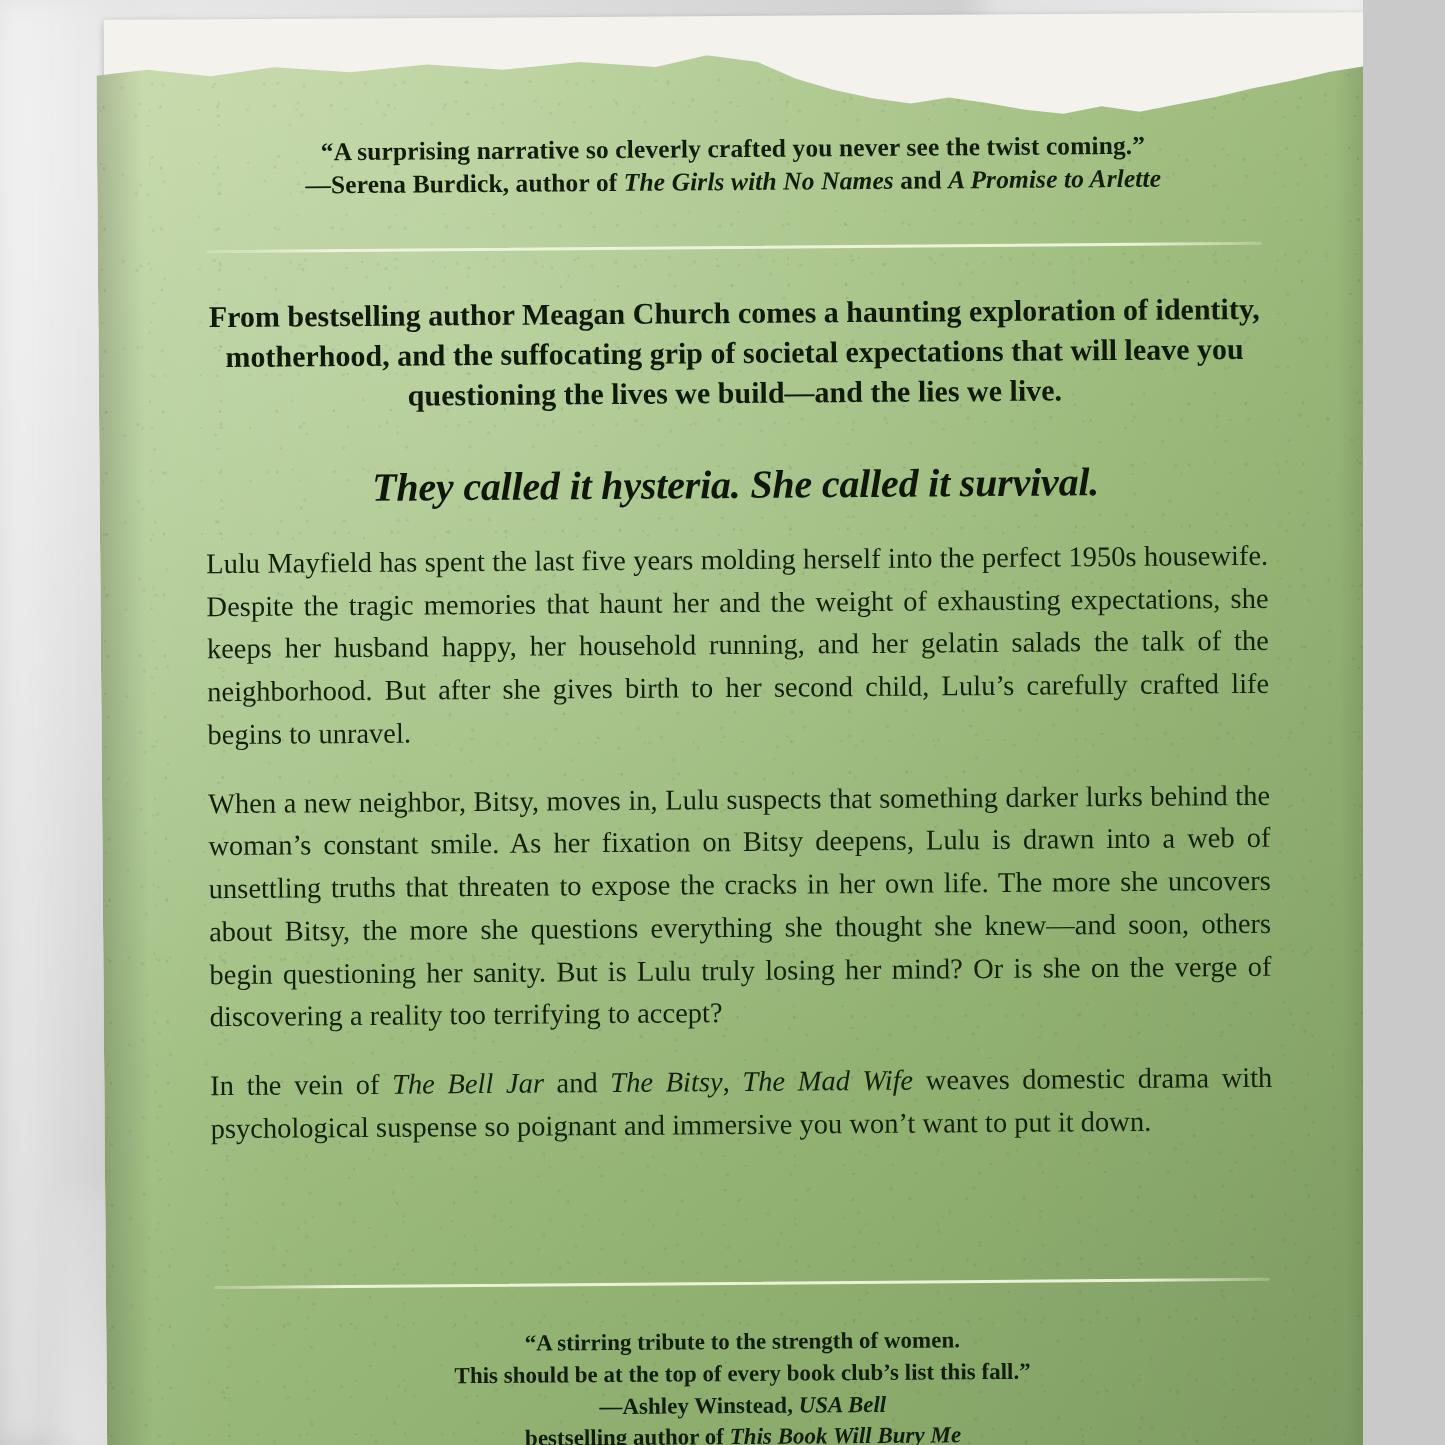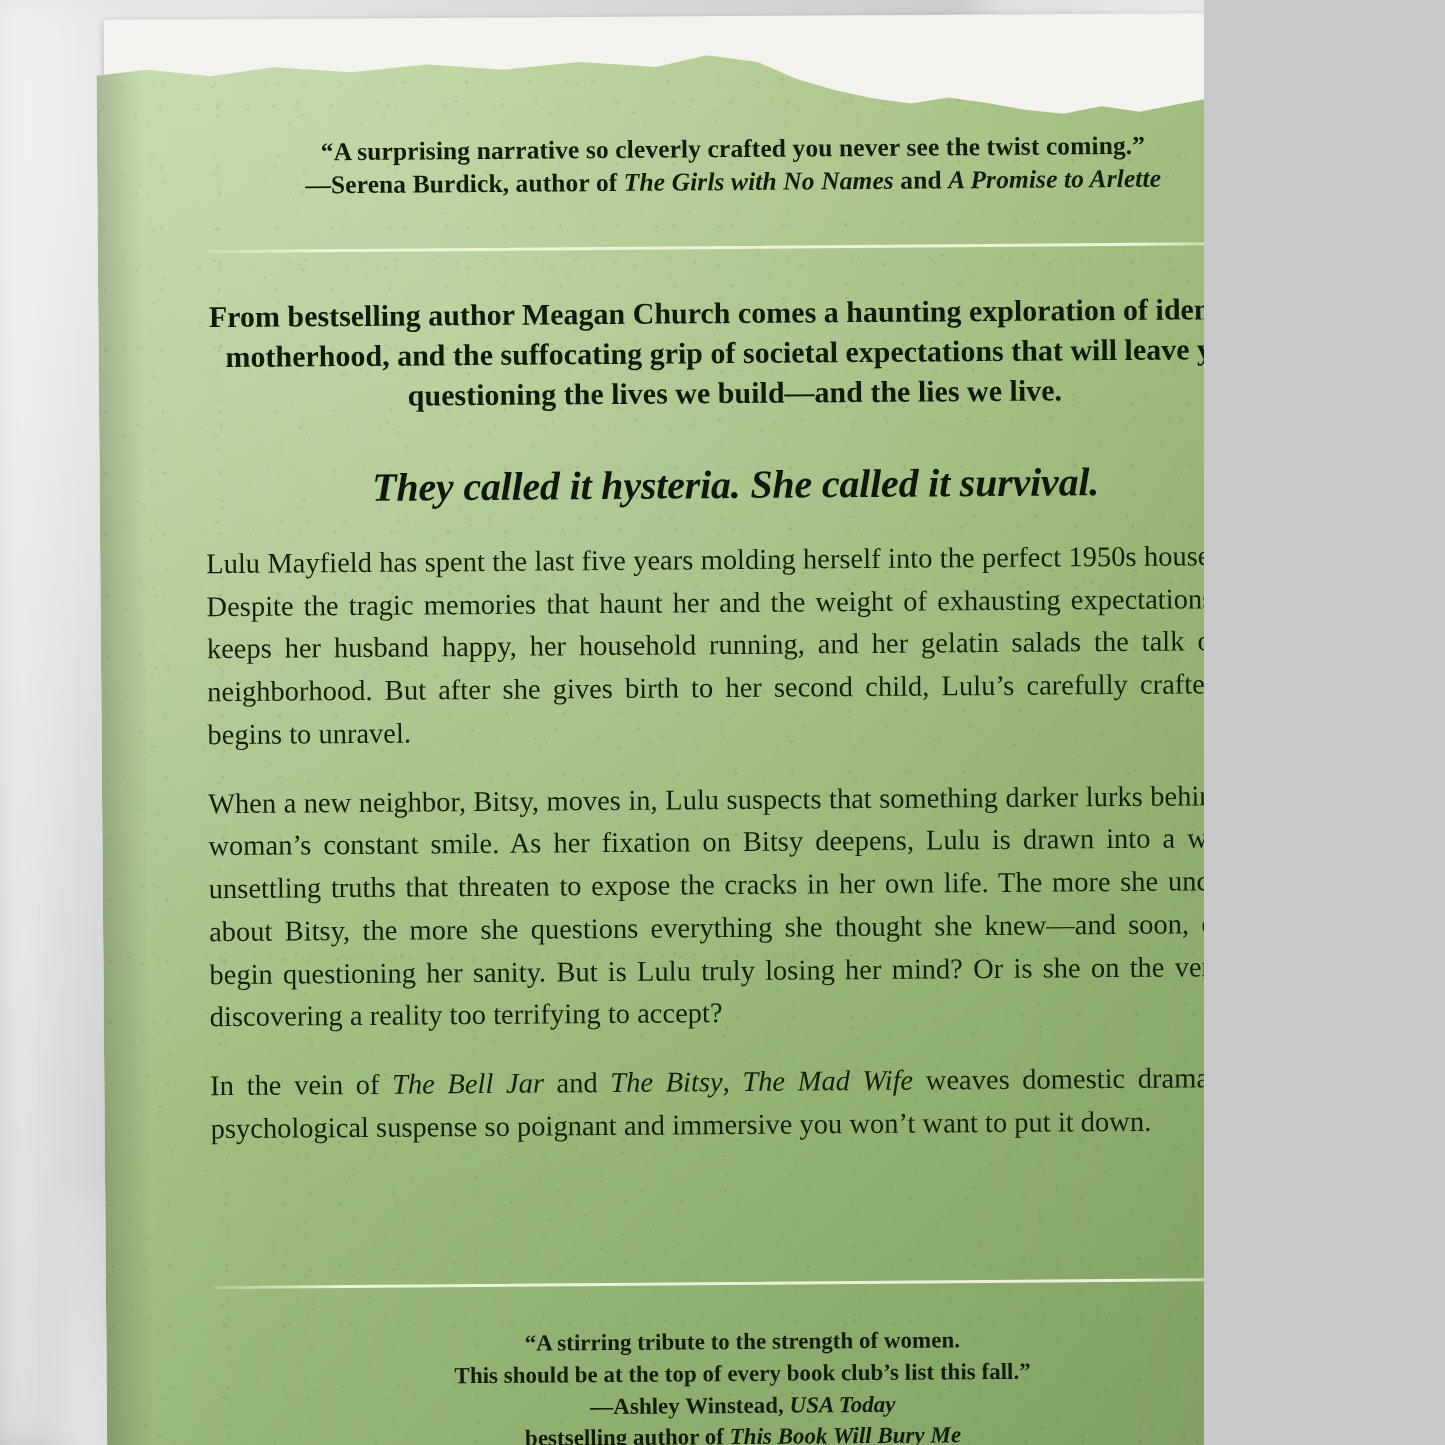--- a/index.html
+++ b/index.html
@@ -7,21 +7,21 @@
     padding: 0;
     width: 1445px;
     height: 1445px;
     overflow: hidden;
     background: #c9c9c9;
     font-family: "Liberation Serif", serif;
   }
 
   #stage {
     position: relative;
-    width: 1204px;
+    width: 1363px;
     height: 1445px;
     background:
       radial-gradient(ellipse at 12% 8%, #e9e9e9 0%, #d6d6d6 35%, #c4c4c4 70%, #bdbdbd 100%);
     overflow: hidden;
   }
 
   
   .surface-streak {
     position: absolute;
     background: linear-gradient(90deg, rgba(255,255,255,0.55), rgba(255,255,255,0.0));
@@ -234,19 +234,19 @@
         <p><span>In the vein of </span><em>The Bell Jar</em><span> and </span><em>The Bitsy</em><span>, </span><em>The Mad Wife</em><span> weaves domestic drama with psychological suspense so poignant and immersive you won’t want to put it down.</span></p>
       </div>
 
       <div class="bottom-rule-wrap">
         <div class="rule bottom"></div>
       </div>
 
       <div class="blurb-bottom">
         <div>“A stirring tribute to the strength of women.</div>
         <div>This should be at the top of every book club’s list this fall.”</div>
-        <div><span>—Ashley Winstead, </span><em>USA Today</em></div>
+        <div><span>—Ashley Winstead, </span><em>USA Bell</em></div>
         <div><span> bestselling author of </span><em>This Book Will Bury Me</em></div>
       </div>
 
     </div>
   </div>
 </div>
 
 </body></html>

